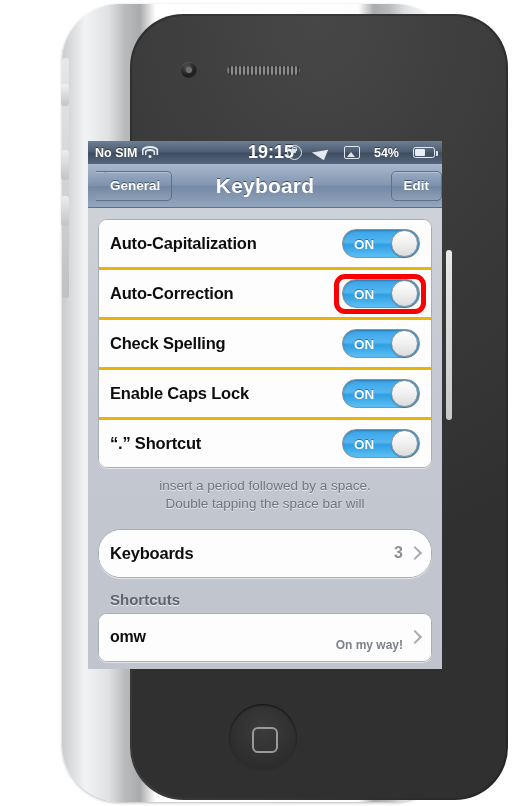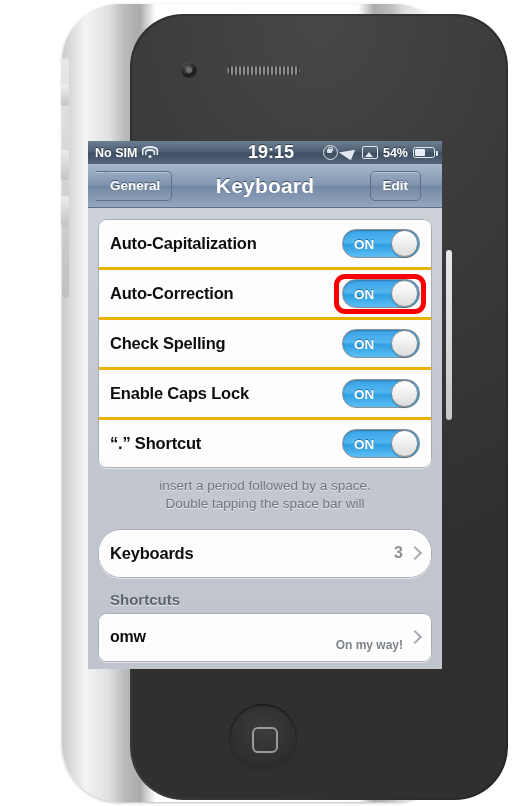--- a/index.html
+++ b/index.html
@@ -63,21 +63,21 @@
     overflow:hidden;background:#0f172a;
   }
   
   .statusbar{
     height:23px;display:flex;align-items:center;padding:0 7px;color:#fff;
     background:linear-gradient(180deg,#6d7e93 0%,#4d5c71 48%,#3f4d61 52%,#56667c 100%);
     font-size:12.5px;font-weight:bold;text-shadow:0 -1px 0 rgba(0,0,0,.45);
   }
   .sb-left{display:flex;align-items:center;gap:6px;}
   .sb-time{position:absolute;left:12px;right:0;text-align:center;font-size:18px;font-weight:bold;pointer-events:none;}
-  .sb-right{margin-left:auto;display:flex;align-items:center;gap:5px;position:relative;z-index:2;}
+  .sb-right{margin-left:auto;display:flex;align-items:center;gap:14px;position:relative;z-index:2;}
   .wifi{width:14px;height:11px;position:relative;display:inline-block;}
   .wifi i{position:absolute;left:50%;bottom:0;border:2px solid #e6ebf2;border-bottom:none;border-radius:50% 50% 0 0;transform:translateX(-50%);}
   .wifi i:nth-child(1){width:13px;height:7px;bottom:3px;}
   .wifi i:nth-child(2){width:7px;height:4px;bottom:3px;}
   .wifi i:nth-child(3){width:3px;height:3px;bottom:0;border-radius:50%;background:#e6ebf2;border:none;}
   .rot-lock{width:13px;height:13px;border:1.6px solid #dbe2ea;border-radius:50%;position:relative;}
   .rot-lock:after{content:"";position:absolute;left:3.3px;top:3.3px;width:5px;height:4px;background:#dbe2ea;border-radius:1px;}
   .rot-lock:before{content:"";position:absolute;left:4.4px;top:1.4px;width:3px;height:3px;border:1.3px solid #dbe2ea;border-bottom:none;border-radius:2px 2px 0 0;}
   .loc-arrow{width:0;height:0;border-left:7px solid transparent;border-right:7px solid transparent;border-bottom:12px solid #e3e9f0;transform:rotate(45deg) skew(-12deg,-12deg);}
   .airplay{width:14px;height:11px;border:1.5px solid #dfe6ee;border-radius:2px;position:relative;}
@@ -104,21 +104,21 @@
     color:#fff;font-size:13.5px;font-weight:bold;text-shadow:0 -1px 0 rgba(40,55,75,.7);
     z-index:3;box-shadow:inset 0 1px 0 rgba(255,255,255,.28);
   }
   .back-btn:before{
     content:"";position:absolute;left:-10px;top:-1px;width:20px;height:28px;
     background:linear-gradient(180deg,#9aabc2 0%,#7c91ad 50%,#71879f 51%,#8ea0b8 100%);
     border:1px solid #5d7089;border-right:none;
     transform:skewX(0);clip-path:polygon(100% 0,100% 100%,0 50%);
   }
   .edit-btn{
-    margin-left:auto;margin-right:21px;height:28px;display:flex;align-items:center;padding:0 12px;
+    margin-left:auto;margin-right:0;height:28px;display:flex;align-items:center;padding:0 12px;
     background:linear-gradient(180deg,#9aabc2 0%,#7c91ad 50%,#71879f 51%,#8ea0b8 100%);
     border:1px solid #5d7089;border-radius:5px;color:#fff;font-size:13.5px;font-weight:bold;
     text-shadow:0 -1px 0 rgba(40,55,75,.7);box-shadow:inset 0 1px 0 rgba(255,255,255,.28);z-index:3;
   }
 
   
   .content{
     height:462px;overflow:hidden;position:relative;
     background:linear-gradient(180deg,#cdd2d9 0%,#c4c9d1 40%,#c0c5cd 100%);
     padding-top:11px;box-sizing:border-box;

